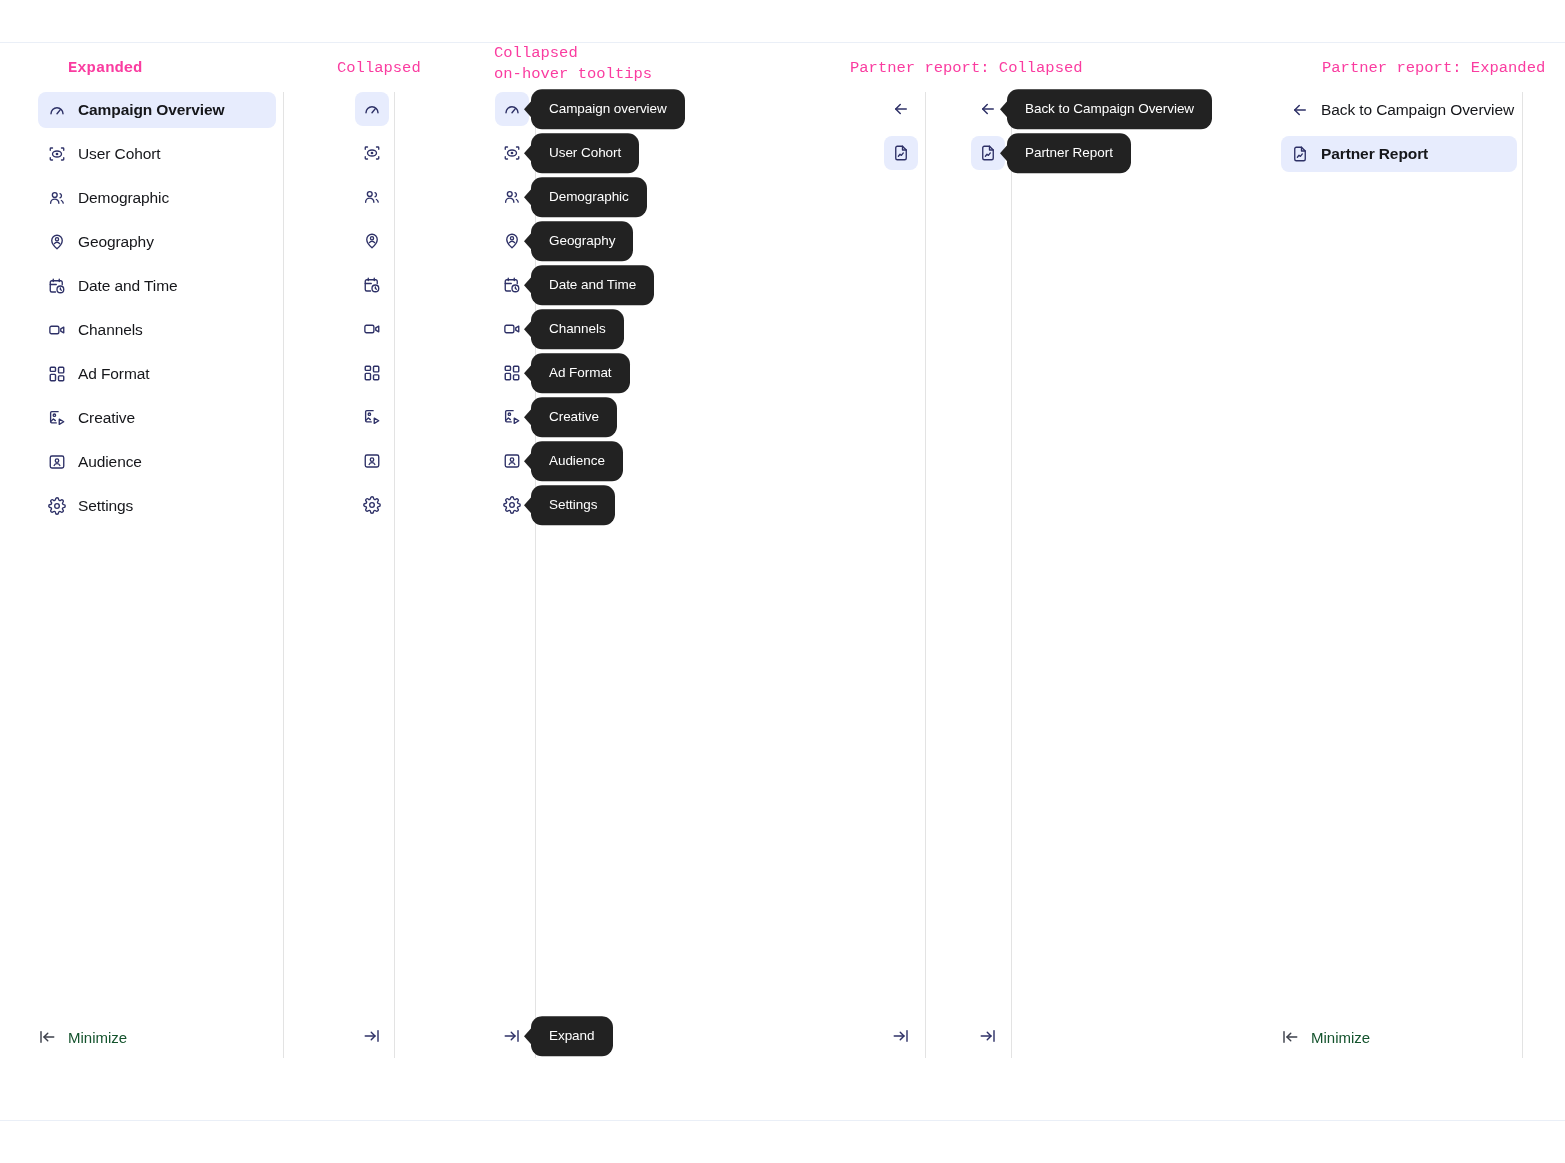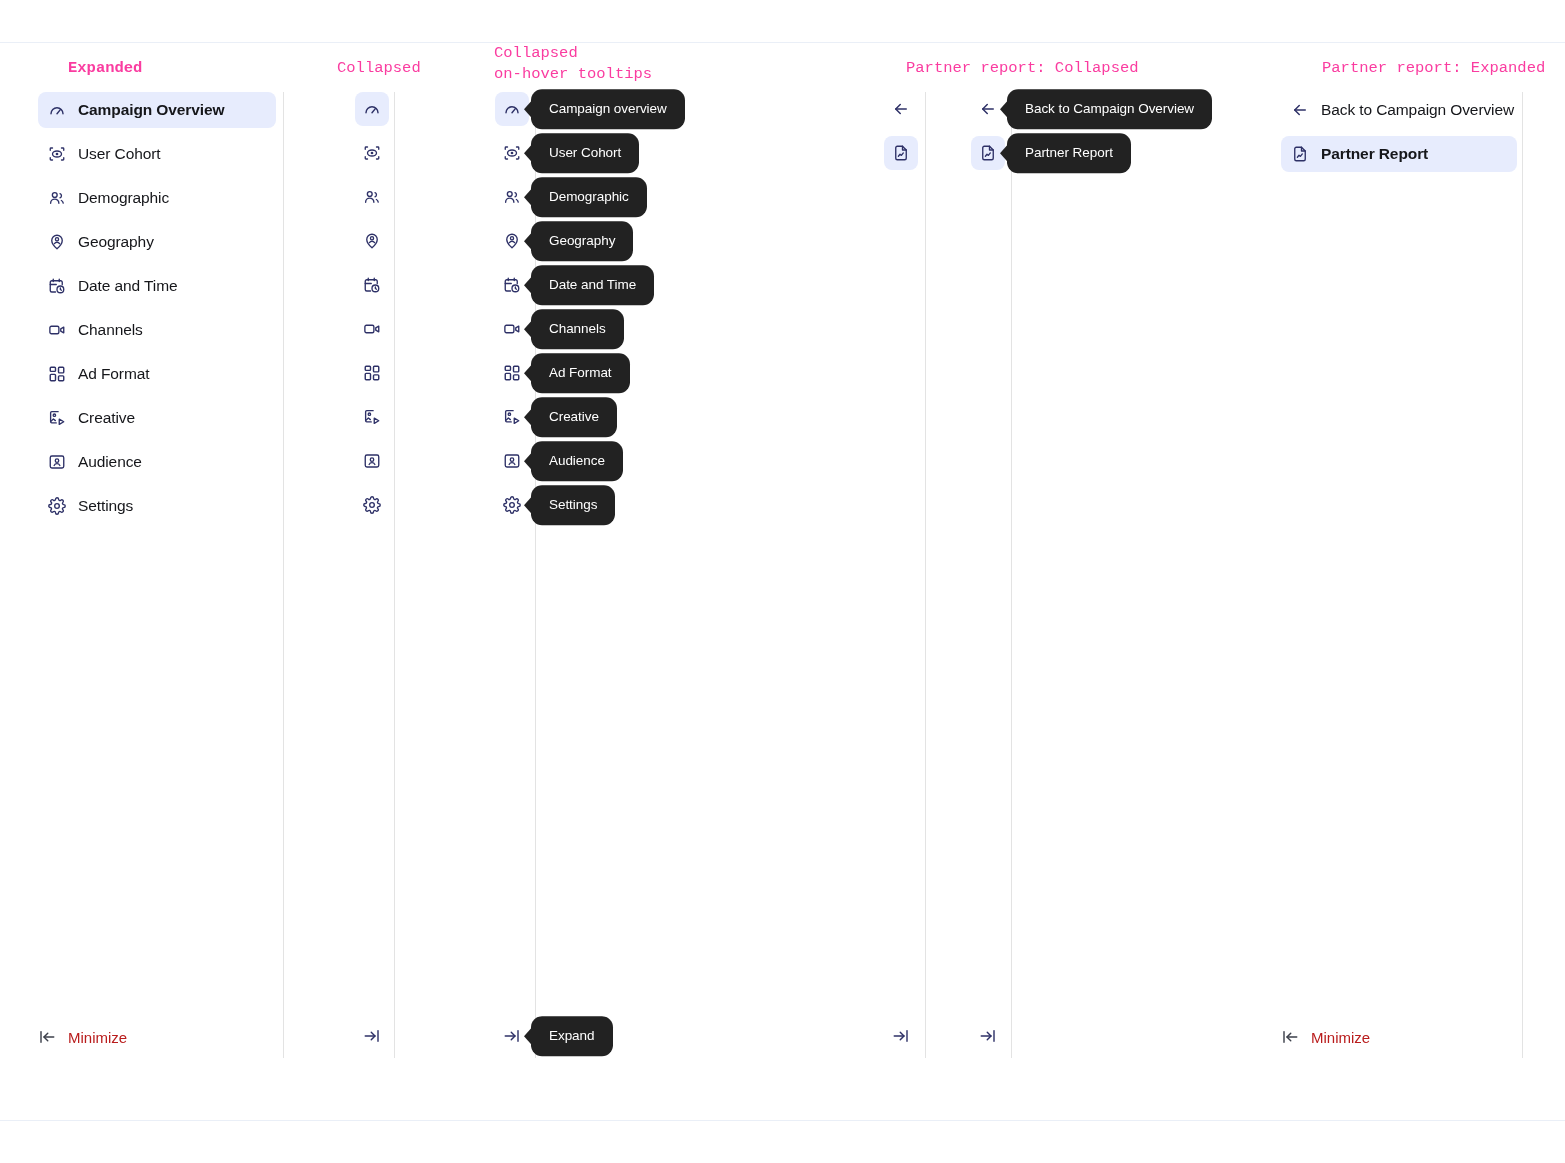--- a/index.html
+++ b/index.html
@@ -124,21 +124,21 @@
   
   .footer {
     position: absolute;
     height: 36px;
     display: flex;
     align-items: center;
     gap: 12px;
   }
   .footer-label {
     font-size: 15px;
-    color: #b91c1c;
+    color: #14532d;
     white-space: nowrap;
   }
   .footer .ico { color: #3b3f4a; }
   .foot-btn {
     width: 34px; height: 34px;
     border-radius: 8px;
     display: flex; align-items: center; justify-content: center;
     position: relative;
   }
 </style>
@@ -154,21 +154,21 @@
   <div class="vdiv" style="left:394px"></div>
   <div class="vdiv" style="left:535px"></div>
   <div class="vdiv" style="left:925px"></div>
   <div class="vdiv" style="left:1011px"></div>
   <div class="vdiv" style="left:1522px"></div>
 
   <div class="caption" style="left:68px;  top:58px;font-weight:bold;">Expanded</div>
   <div class="caption" style="left:337px; top:58px;">Collapsed</div>
   <div class="caption" style="left:494px; top:43px;">Collapsed
 on-hover tooltips</div>
-  <div class="caption" style="left:906px; top:58px;">Partner report: Collapsed</div>
+  <div class="caption" style="left:850px; top:58px;">Partner report: Collapsed</div>
   <div class="caption" style="left:1322px; top:58px;font-family:Liberation Mono, monospace;">Partner report: Expanded</div>
 
   <div class="panel" style="left:38px; width:238px;">
     <div class="stack expanded">
 
       <div class="nav-row active">
         <span class="ico">
             <svg viewBox="0 0 24 24" fill="none" stroke="currentColor" stroke-width="1.9" stroke-linecap="round" stroke-linejoin="round">
               <path d="M4 17a8 8 0 1 1 16 0"></path>
               <path d="M12 17l4.5-5.5"></path>

